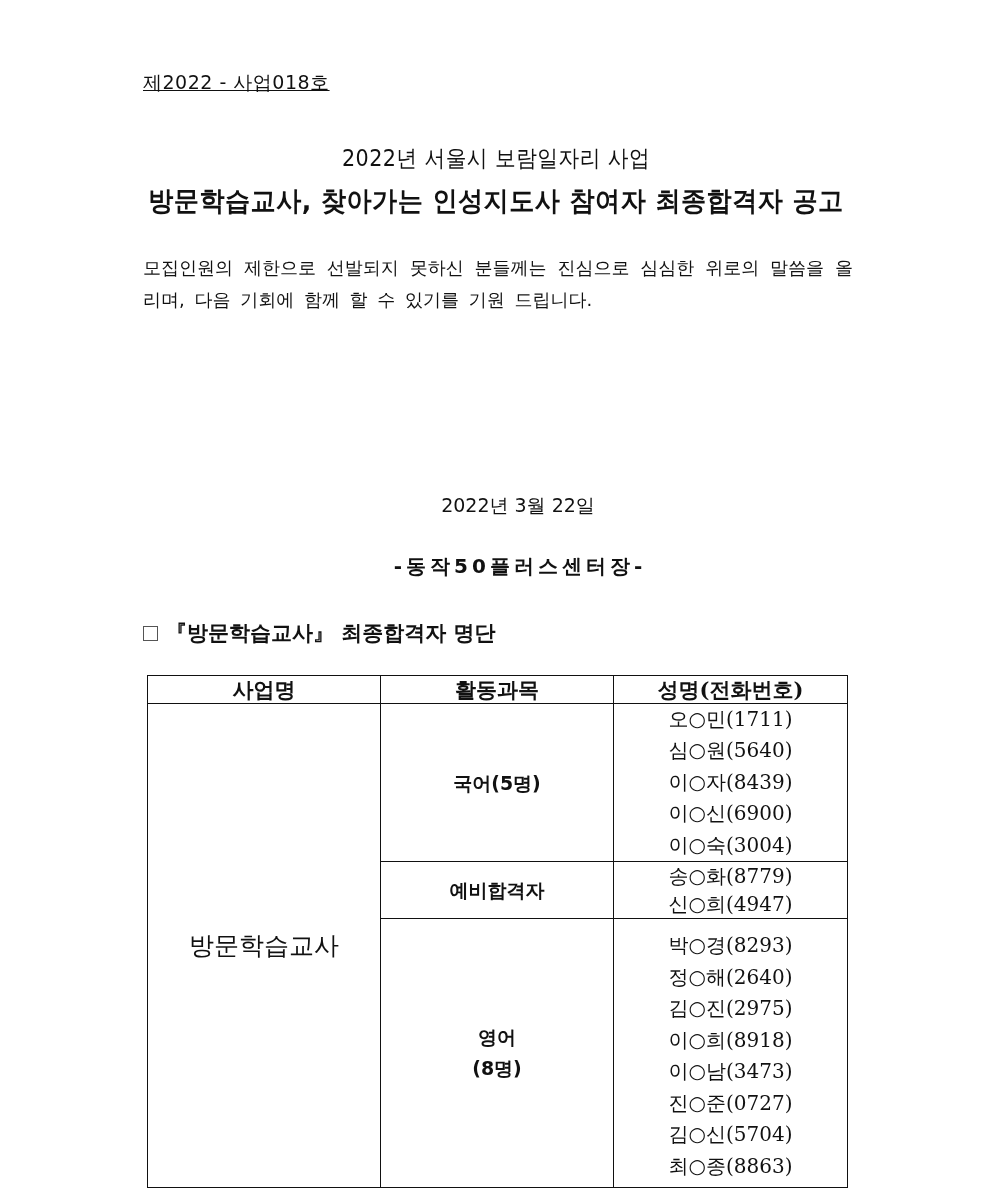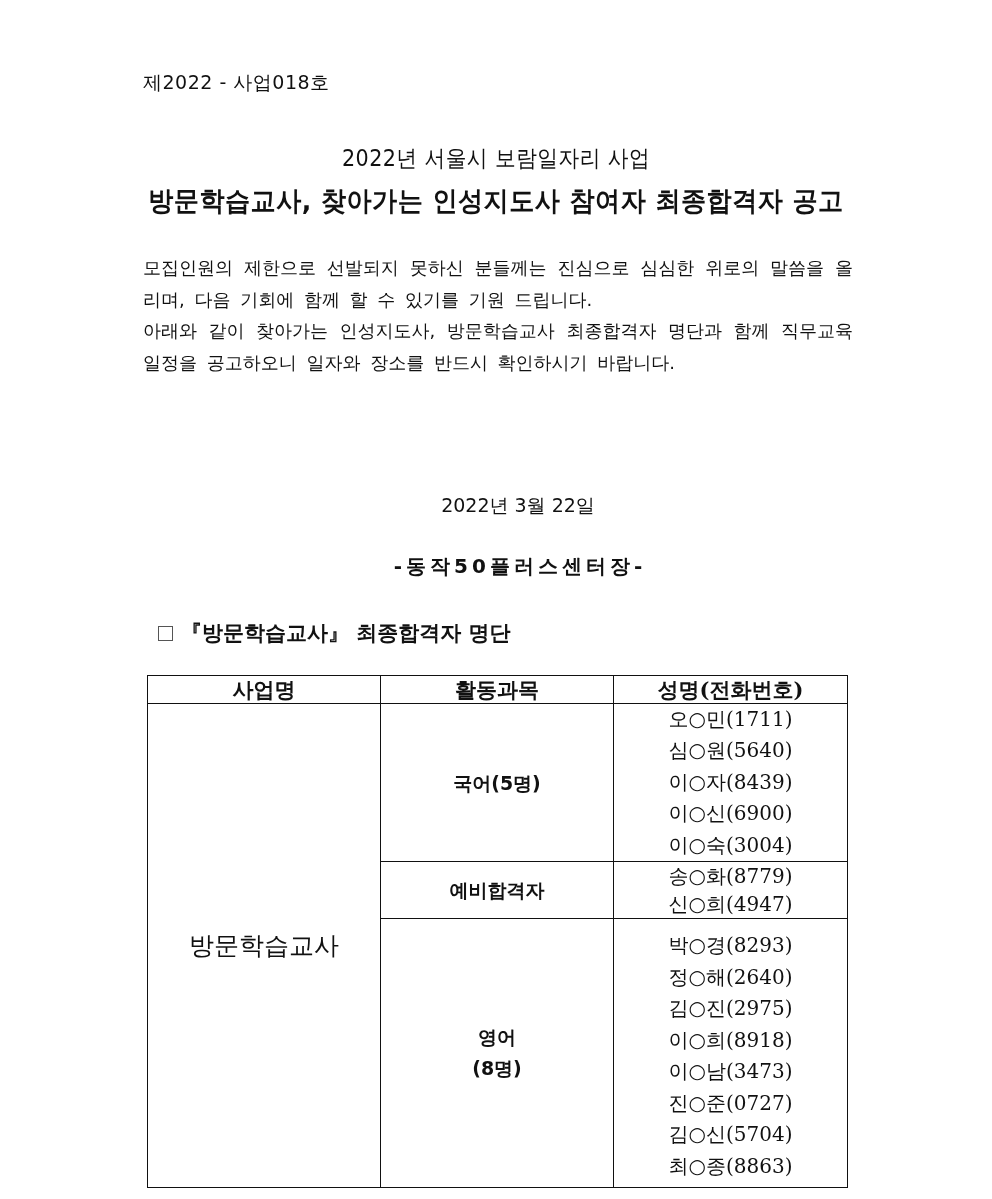--- a/index.html
+++ b/index.html
@@ -14,20 +14,21 @@
       overflow: hidden;
       color: #111111;
       font-family: "DejaVu Sans", "Liberation Sans", sans-serif;
     }
     .doc-number {
       position: absolute;
       left: 143px;
       top: 70px;
       font-size: 19px;
       letter-spacing: 0.5px;
+      text-decoration: underline;
     }
     .title1 {
       position: absolute;
       left: 0;
       width: 992px;
       top: 143px;
       text-align: center;
       font-size: 23px;
       letter-spacing: 0.5px;
       transform: scaleX(0.9);
@@ -71,21 +72,21 @@
       left: 0;
       width: 1040px;
       top: 553px;
       text-align: center;
       font-size: 20px;
       font-weight: bold;
       letter-spacing: 4px;
     }
     .section-heading {
       position: absolute;
-      left: 158px;
+      left: 143px;
       top: 619px;
       font-size: 21px;
       font-weight: bold;
       display: flex;
       align-items: center;
     }
     .checkbox-icon {
       display: inline-block;
       width: 15px;
       height: 15px;
@@ -152,21 +153,20 @@
 </head>
 <body>
 
 <div class="doc-number">제2022 - 사업018호</div>
 
 <div class="title1">2022년 서울시 보람일자리 사업</div>
 <div class="title2">방문학습교사, 찾아가는 인성지도사 참여자 최종합격자 공고</div>
 
 <div class="body-text">
   <p> 모집인원의 제한으로 선발되지 못하신 분들께는 진심으로 심심한 위로의 말씀을 올리며, 다음 기회에 함께 할 수 있기를 기원 드립니다.</p>
-  <p> 아래와 같이 찾아가는 인성지도사, 방문학습교사 최종합격자 명단과 함께 직무교육 일정을 공고하오니 일자와 장소를 반드시 확인하시기 바랍니다.</p>
 </div>
 
 <div class="date">2022년 3월 22일</div>
 <div class="issuer">-동작50플러스센터장-</div>
 
 <div class="section-heading">
   <span class="checkbox-icon"></span>
   <span>『방문학습교사』 최종합격자 명단</span>
 </div>
 

